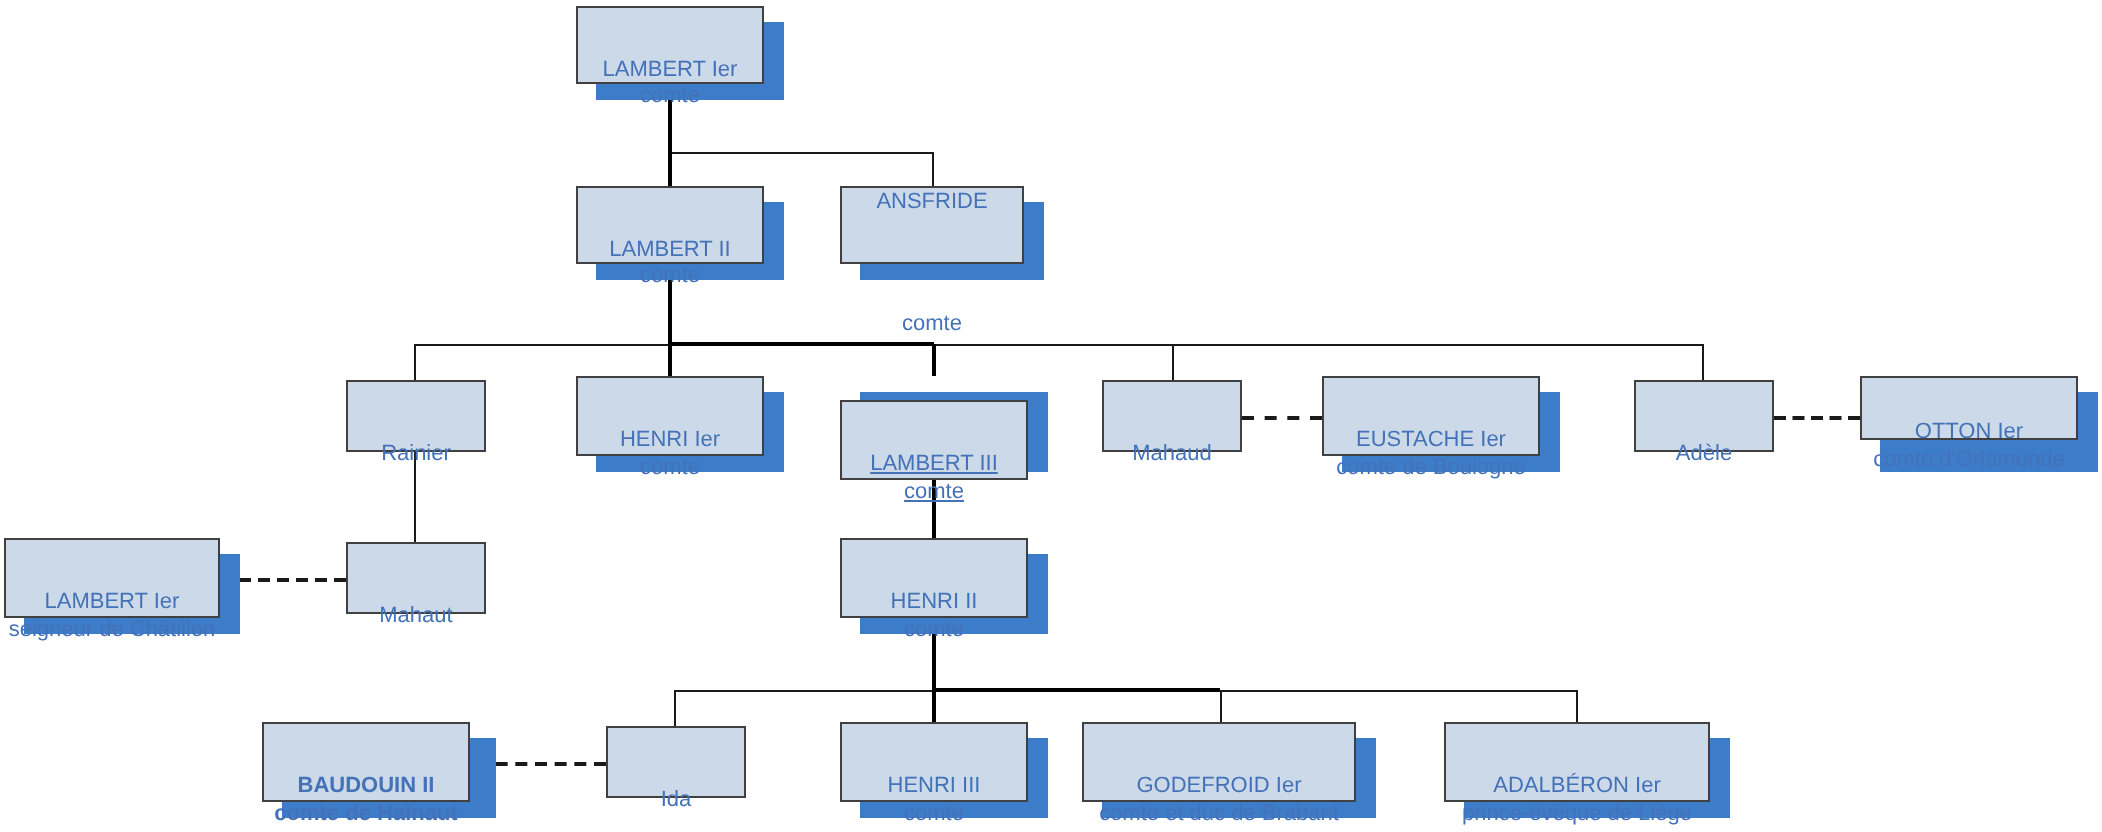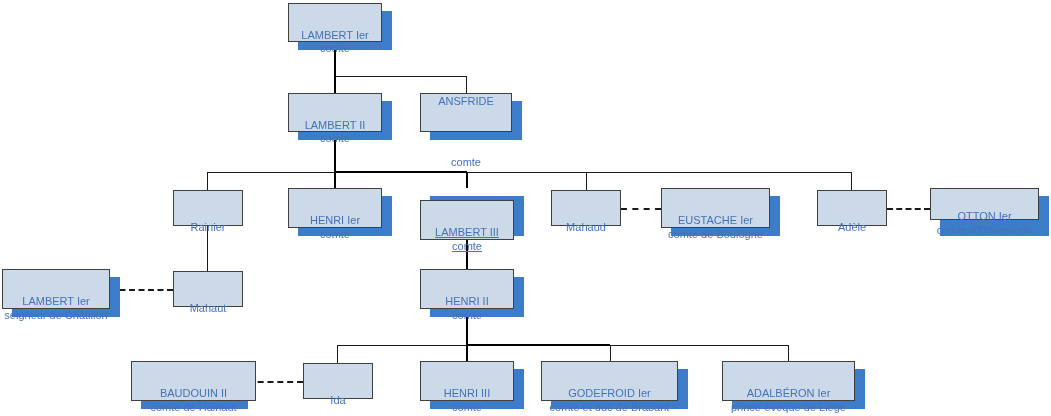--- a/index.html
+++ b/index.html
@@ -168,21 +168,21 @@
   <div class="node" style="left:173px; top:271px; width:70px; height:36px;">
     <span class="l1">Mahaut</span>
 
   </div>
 
   <div class="node" style="left:420px; top:269px; width:94px; height:40px;">
     <span class="l1">HENRI II</span>
     <span class="l2">comte</span>
   </div>
 
-  <div class="node" style="left:131px; top:361px; width:125px; height:40px;">
+  <div class="node" style="left:131px; top:361px; width:104px; height:40px;font-weight:bold;">
     <span class="l1">BAUDOUIN II</span>
     <span class="l2">comte de Hainaut</span>
   </div>
 
   <div class="node" style="left:303px; top:363px; width:70px; height:36px;">
     <span class="l1">Ida</span>
 
   </div>
 
   <div class="node" style="left:420px; top:361px; width:94px; height:40px;justify-content:center;">

